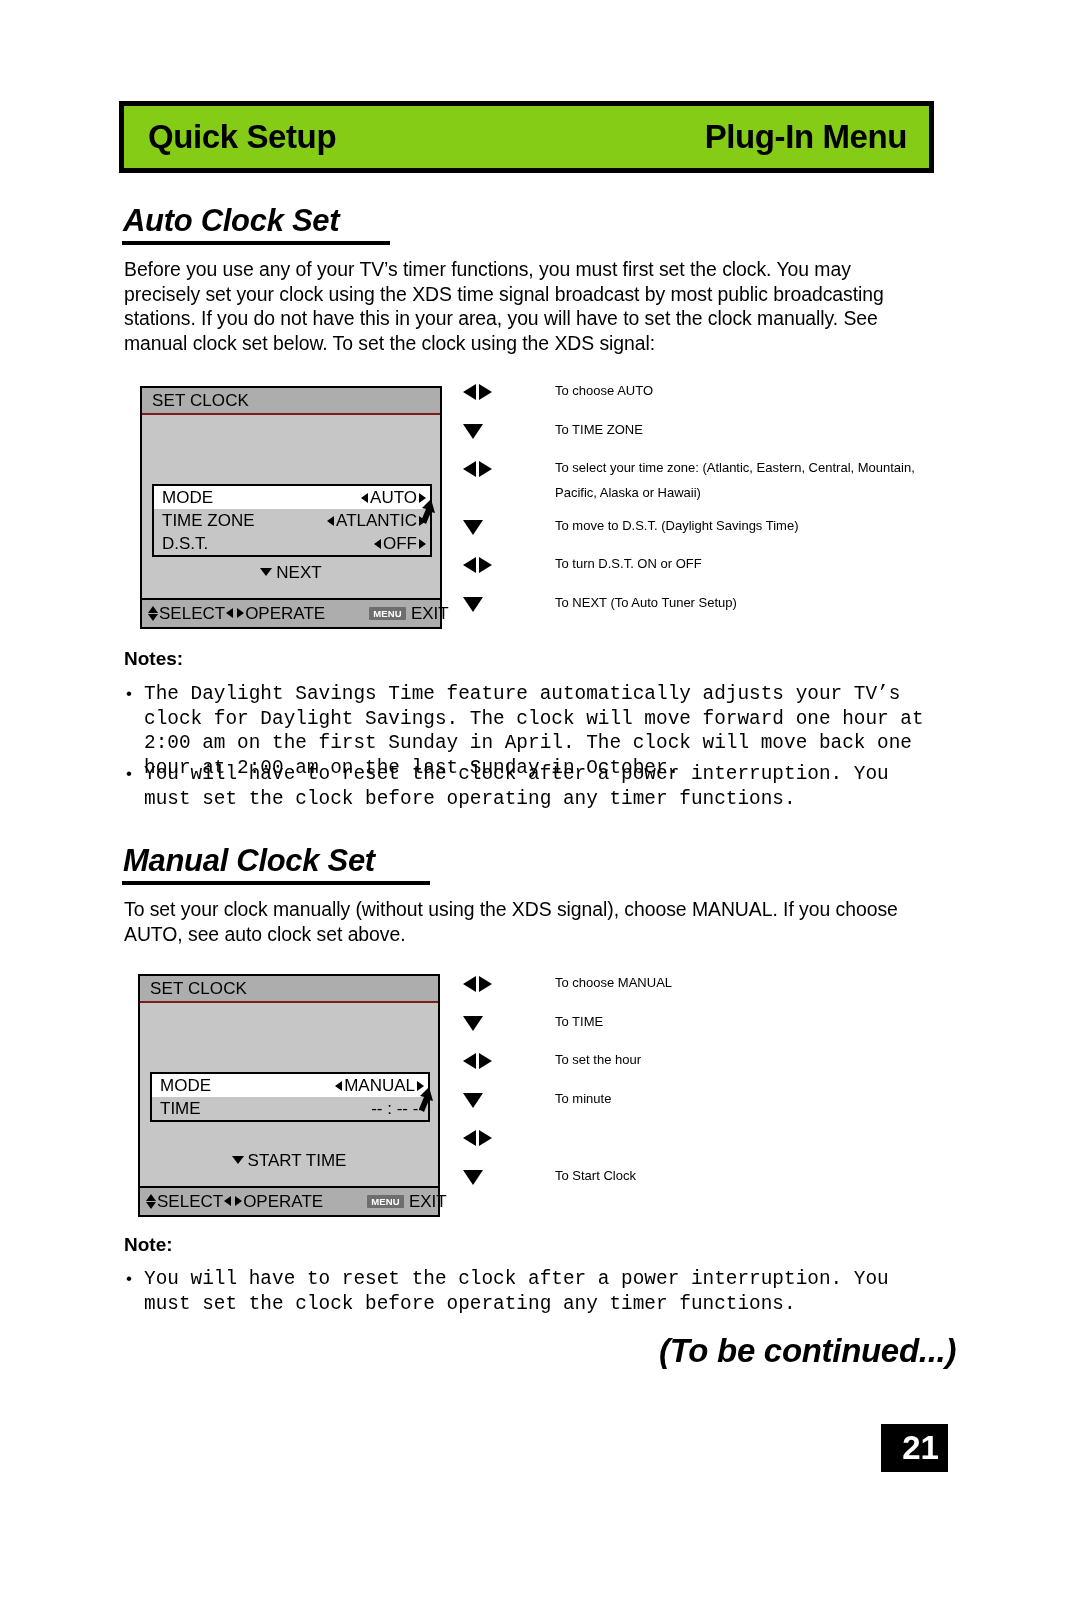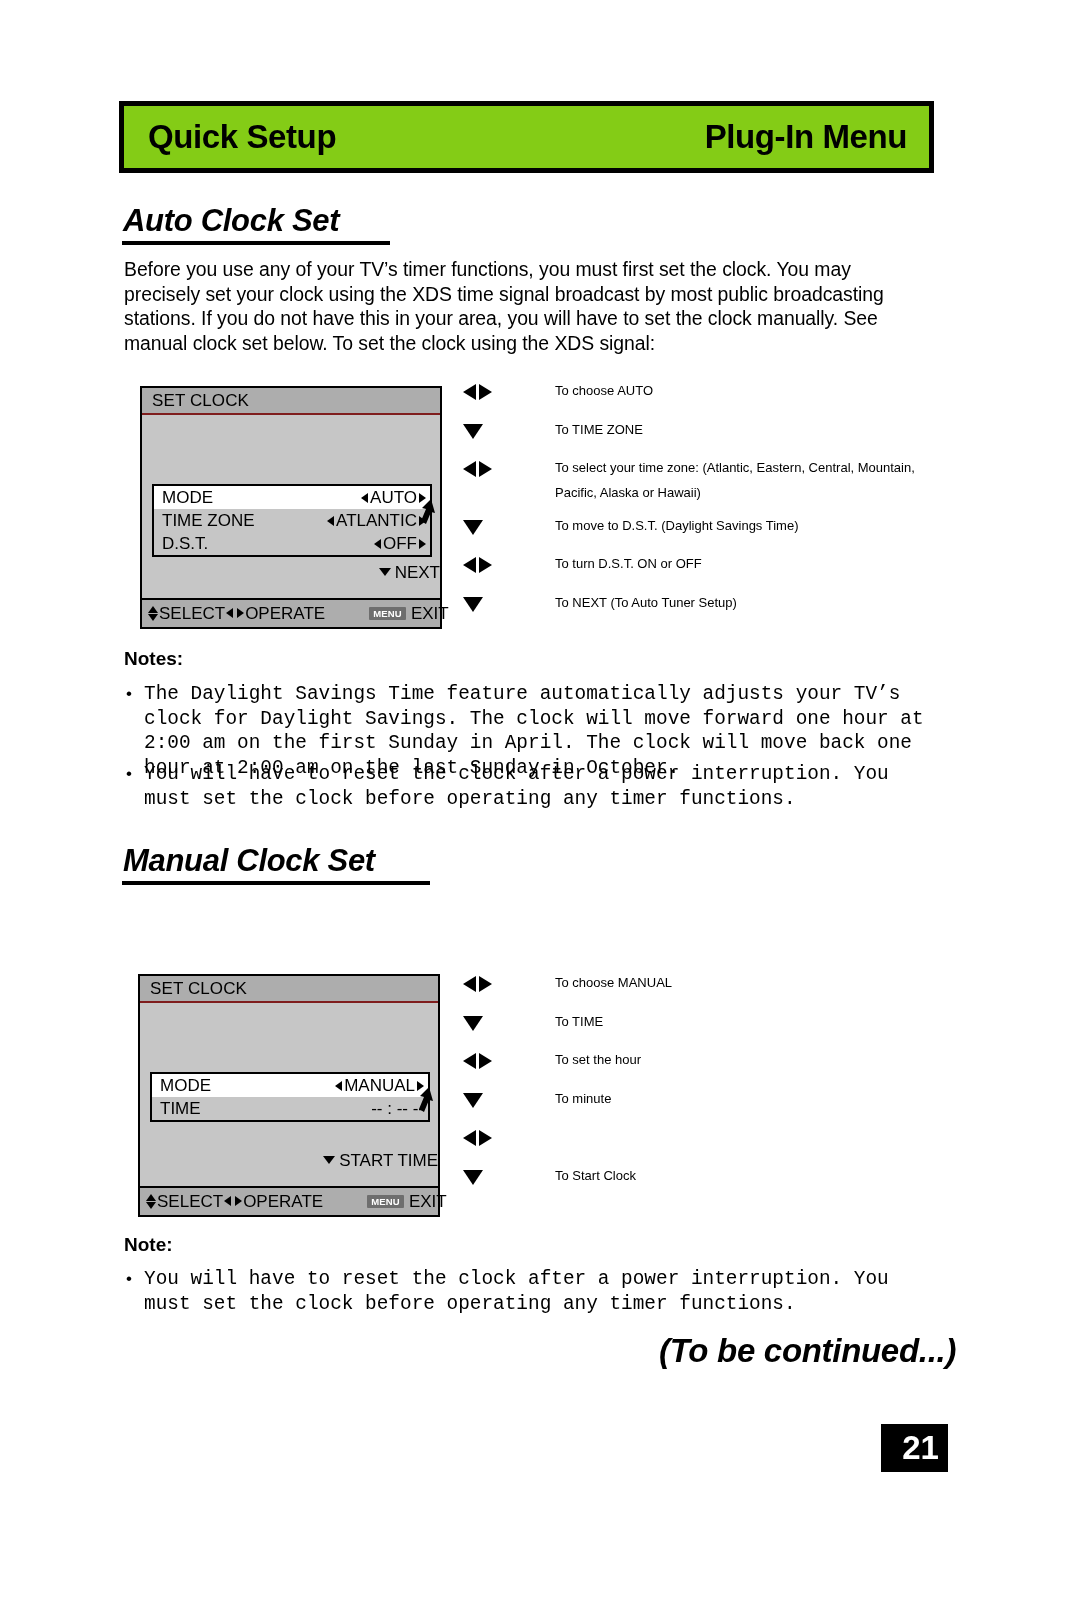--- a/index.html
+++ b/index.html
@@ -146,21 +146,21 @@
     border-top: 5px solid transparent;
     border-bottom: 5px solid transparent;
   }
   .tri-l { border-right: 7px solid #000; }
   .tri-r { border-left: 7px solid #000; }
 
   .osd-next {
     position: absolute;
     left: 0;
     width: 100%;
-    text-align: right;
+    text-align: center;
     font-size: 17px;
   }
   .osd-next .tri-d {
     display: inline-block;
     width: 0; height: 0;
     border-left: 6px solid transparent;
     border-right: 6px solid transparent;
     border-top: 8px solid #000;
     margin-right: 4px;
     vertical-align: 2px;
@@ -403,20 +403,21 @@
   </div>
 
   <div class="bullet-row" style="left:126px; top:762px; width:800px;">
     <span class="bullet-dot">•</span>
     <span class="bullet-text">You will have to reset the clock after a power interruption. You must set the clock before operating any timer functions.</span>
   </div>
 
   <div class="section-head" style="left:123px; top:843px;">Manual Clock Set</div>
   <div class="section-rule" style="left:122px; top:881px; width:308px;"></div>
 
+  <div class="para" style="left:124px; top:897px; width:800px;">To set your clock manually (without using the XDS signal), choose MANUAL. If you choose AUTO, see auto clock set above.</div>
 
   <div class="osd" style="left:138px; top:974px;">
     <div class="osd-title">SET CLOCK</div>
     <div class="osd-body">
 
       <div class="osd-rows" style="top:69px;">
 
         <div class="osd-row highlight">
           <span>MODE</span>
           <span class="val">

